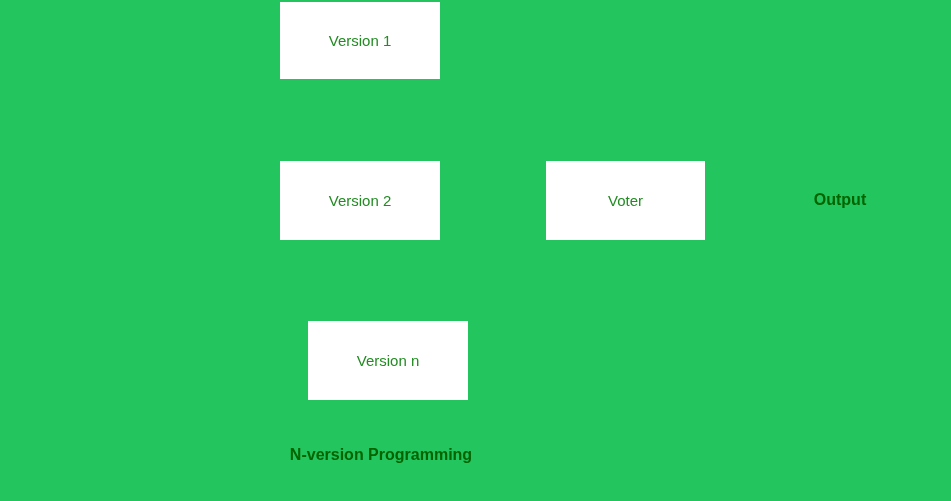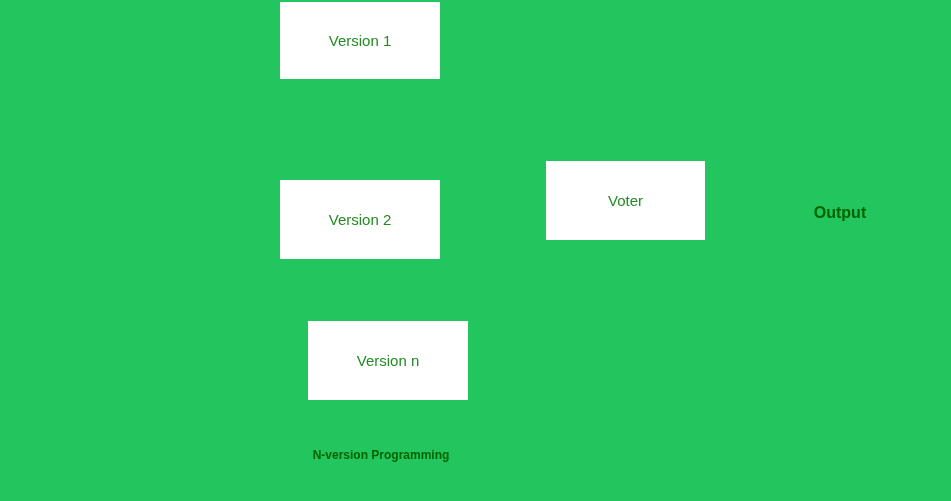--- a/index.html
+++ b/index.html
@@ -24,44 +24,43 @@
   }
   .node-box .node-label {
     color: #228B22;
     font-size: 15px;
     font-weight: 400;
     white-space: nowrap;
   }
   
   .box-version1 { left: 280px; top: 2px;   width: 160px; height: 77px; }
   .box-input    { left: 0;     top: 161px; width: 160px; height: 79px; }
-  .box-version2 { left: 280px; top: 161px; width: 160px; height: 79px; margin-top: 19px; }
+  .box-version2 { left: 280px; top: 161px; width: 160px; height: 79px; }
   .box-voter    { left: 546px; top: 161px; width: 159px; height: 79px; }
   .box-versionn { left: 280px; top: 321px; width: 160px; height: 79px; margin-left: 28px; }
 
   .floating-text {
     position: absolute;
     color: #006400;
     font-weight: 700;
     text-align: center;
     white-space: nowrap;
   }
   .output-text {
     left: 780px;
     top: 190px;
     width: 120px;
     font-size: 16px;
     line-height: 20px;
-    margin-top: 13px;
   }
   .caption-text {
     left: 281px;
     top: 446px;
     width: 200px;
-    font-size: 12px;
+    font-size: 16px;
     line-height: 18px;
   }
 </style>
 </head>
 <body>
 
 <div class="canvas">
 
   <div class="node-box box-version1">
     <span class="node-label">Version 1</span>

